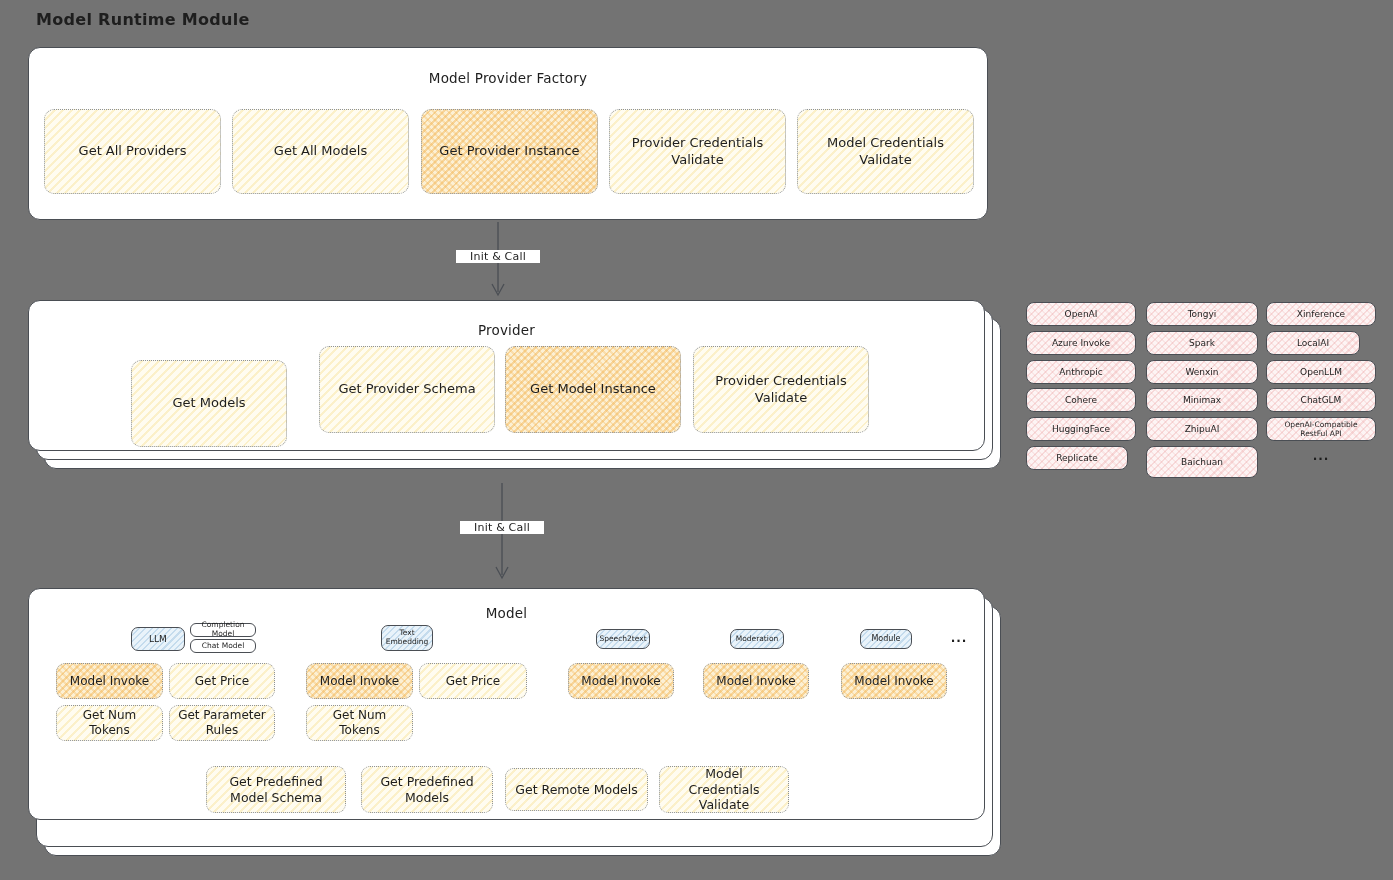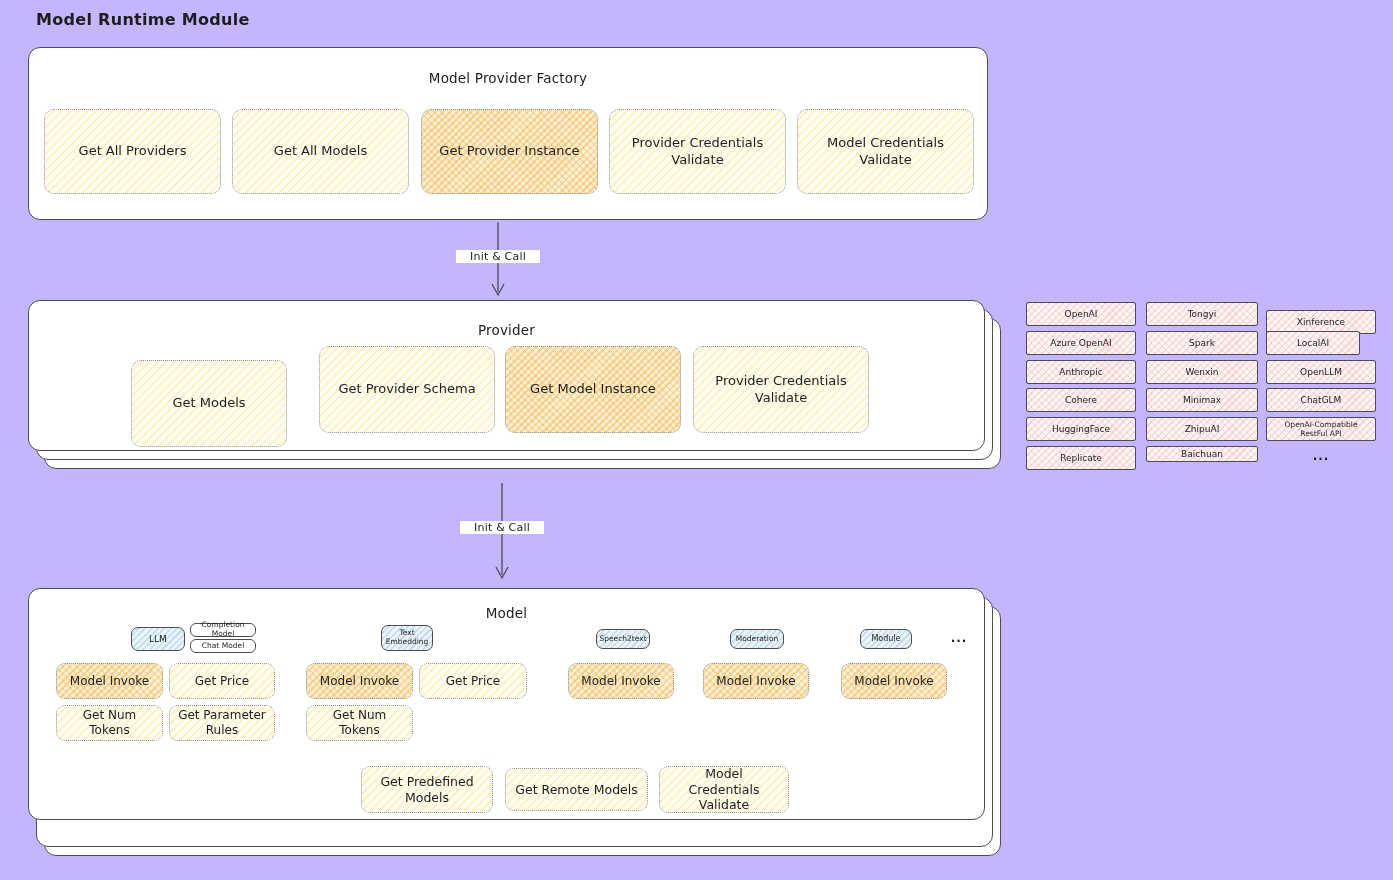--- a/index.html
+++ b/index.html
@@ -1,18 +1,18 @@
 <!DOCTYPE html>
 <html><head>
 <meta charset="utf-8">
 <style>
   * { margin:0; padding:0; box-sizing:border-box; }
   html,body { background:#ffffff; }
   .canvas {
-    position:relative; width:1393px; height:880px; background:#c4b5fd;
+    position:relative; width:1393px; height:880px; background:#737373;
     font-family:"DejaVu Sans", sans-serif; color:#1e1e1e; overflow:hidden;
   }
   .page-title {
     position:absolute; left:36px; top:10px; font-size:16px; font-weight:600;
     letter-spacing:.3px;
   }
   .frame {
     position:absolute; border:1.4px solid #4a4e54; border-radius:12px; background:#ffffff;
   }
   .ghost { background:#ffffff; }
@@ -32,21 +32,21 @@
   }
   .orange {
     background:
       repeating-linear-gradient(135deg, rgba(241,175,71,.42) 0 2px, rgba(0,0,0,0) 2px 5px),
       repeating-linear-gradient(45deg, rgba(241,175,71,.28) 0 2px, rgba(0,0,0,0) 2px 5px),
       #fcf0d4;
   }
   .btn-sm { font-size:12px; border-radius:9px; }
   .pill {
     position:absolute; display:flex; align-items:center; justify-content:center;
-    text-align:center; border:1.3px solid #4a4e54; border-radius:2px;
+    text-align:center; border:1.3px solid #4a4e54; border-radius:8px;
     font-size:9px; padding:1px 3px;
     background:
       repeating-linear-gradient(135deg, rgba(233,148,148,.28) 0 1.5px, rgba(0,0,0,0) 1.5px 5px),
       repeating-linear-gradient(45deg, rgba(233,148,148,.16) 0 1.5px, rgba(0,0,0,0) 1.5px 5px),
       #fdf4f4;
   }
   .pill.xs { font-size:7.5px; }
   .tag {
     position:absolute; display:flex; align-items:center; justify-content:center;
     text-align:center; border:1.2px solid #4a4e54; border-radius:7px;
@@ -93,35 +93,35 @@
   <div class="frame" style="left:28px; top:300px; width:957px; height:151px;">
     <div class="frame-title" style="top:21px;">Provider</div>
     <div class="btn yellow" style="left:102px; top:45px; width:156px; height:87px;margin-top:14px;">Get Models</div>
     <div class="btn yellow" style="left:290px; top:45px; width:176px; height:87px;">Get Provider Schema</div>
     <div class="btn orange" style="left:476px; top:45px; width:176px; height:87px;">Get Model Instance</div>
     <div class="btn yellow" style="left:664px; top:45px; width:176px; height:87px;">Provider Credentials Validate</div>
   </div>
 
   <div class="pill" style="left:1026px; top:302px; width:110px; height:24px;">OpenAI</div>
   <div class="pill" style="left:1146px; top:302px; width:112px; height:24px;">Tongyi</div>
-  <div class="pill" style="left:1266px; top:302px; width:110px; height:24px;margin-top:8px;">Xinference</div>
-  <div class="pill" style="left:1026px; top:331px; width:110px; height:24px;">Azure OpenAI</div>
+  <div class="pill" style="left:1266px; top:302px; width:110px; height:24px;">Xinference</div>
+  <div class="pill" style="left:1026px; top:331px; width:110px; height:24px;">Azure Invoke</div>
   <div class="pill" style="left:1146px; top:331px; width:112px; height:24px;">Spark</div>
   <div class="pill" style="left:1266px; top:331px; width:94px; height:24px;">LocalAI</div>
   <div class="pill" style="left:1026px; top:360px; width:110px; height:24px;">Anthropic</div>
   <div class="pill" style="left:1146px; top:360px; width:112px; height:24px;">Wenxin</div>
   <div class="pill" style="left:1266px; top:360px; width:110px; height:24px;">OpenLLM</div>
   <div class="pill" style="left:1026px; top:388px; width:110px; height:24px;">Cohere</div>
   <div class="pill" style="left:1146px; top:388px; width:112px; height:24px;">Minimax</div>
   <div class="pill" style="left:1266px; top:388px; width:110px; height:24px;">ChatGLM</div>
   <div class="pill" style="left:1026px; top:417px; width:110px; height:24px;">HuggingFace</div>
   <div class="pill" style="left:1146px; top:417px; width:112px; height:24px;">ZhipuAI</div>
   <div class="pill xs" style="left:1266px; top:417px; width:110px; height:24px;">OpenAI-Compatible RestFul API</div>
-  <div class="pill" style="left:1026px; top:446px; width:110px; height:24px;">Replicate</div>
-  <div class="pill" style="left:1146px; top:446px; width:112px; height:16px;">Baichuan</div>
+  <div class="pill" style="left:1026px; top:446px; width:102px; height:24px;">Replicate</div>
+  <div class="pill" style="left:1146px; top:446px; width:112px; height:32px;">Baichuan</div>
   <div class="more" style="left:1266px; top:449px; width:110px;">...</div>
 
   <svg class="arrow" style="left:492px; top:483px;" width="20" height="98">
     <line x1="10" y1="0" x2="10" y2="92"></line>
     <polyline points="4,84 10,95 16,84"></polyline>
   </svg>
   <div class="arrow-label" style="left:460px; top:521px; width:84px;">Init &amp; Call</div>
 
   <div class="frame ghost" style="left:44px; top:606px; width:957px; height:250px;"></div>
   <div class="frame ghost" style="left:36px; top:597px; width:957px; height:250px;"></div>
@@ -143,18 +143,19 @@
     <div class="btn btn-sm yellow" style="left:140px; top:116px; width:106px; height:36px;">Get Parameter Rules</div>
 
     <div class="btn btn-sm orange" style="left:277px; top:74px; width:107px; height:36px;">Model Invoke</div>
     <div class="btn btn-sm yellow" style="left:390px; top:74px; width:108px; height:36px;">Get Price</div>
     <div class="btn btn-sm yellow" style="left:277px; top:116px; width:107px; height:36px;">Get Num Tokens</div>
 
     <div class="btn btn-sm orange" style="left:539px; top:74px; width:106px; height:36px;">Model Invoke</div>
     <div class="btn btn-sm orange" style="left:674px; top:74px; width:106px; height:36px;">Model Invoke</div>
     <div class="btn btn-sm orange" style="left:812px; top:74px; width:106px; height:36px;">Model Invoke</div>
 
+    <div class="btn btn-sm yellow" style="left:177px; top:177px; width:140px; height:47px; font-size:12.5px;">Get Predefined Model Schema</div>
     <div class="btn btn-sm yellow" style="left:332px; top:177px; width:132px; height:47px; font-size:12.5px;">Get Predefined Models</div>
     <div class="btn btn-sm yellow" style="left:476px; top:179px; width:143px; height:43px; font-size:12.5px;">Get Remote Models</div>
     <div class="btn btn-sm yellow" style="left:630px; top:177px; width:130px; height:47px; font-size:12.5px;">Model Credentials Validate</div>
   </div>
 
 </div>
 
 </body></html>

